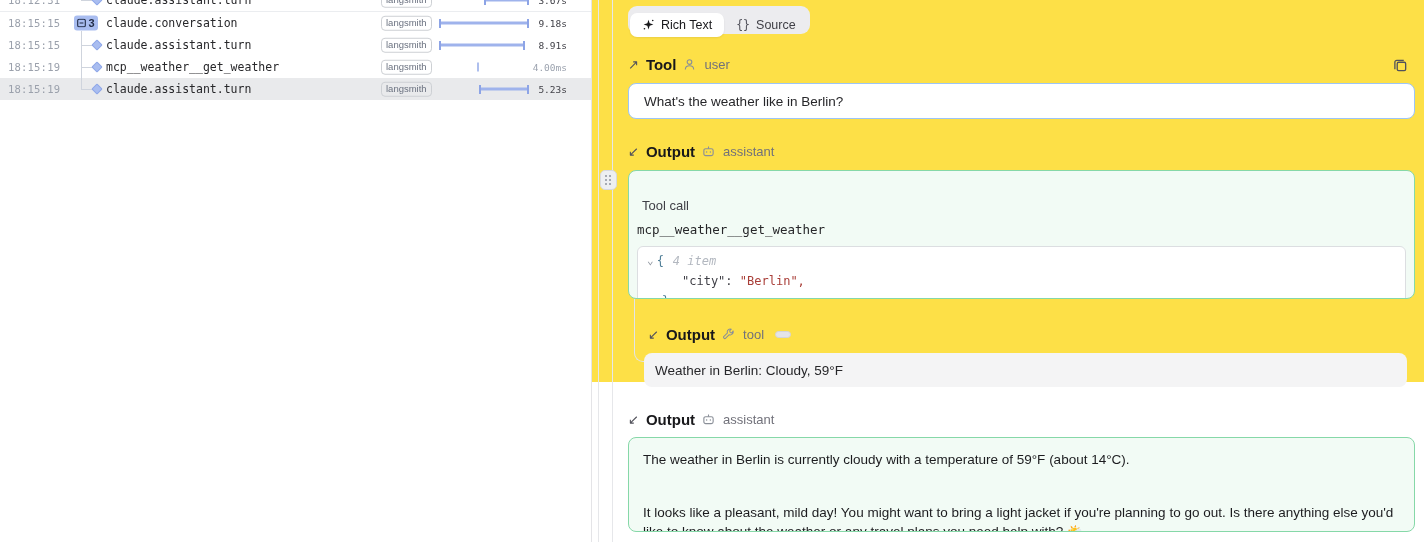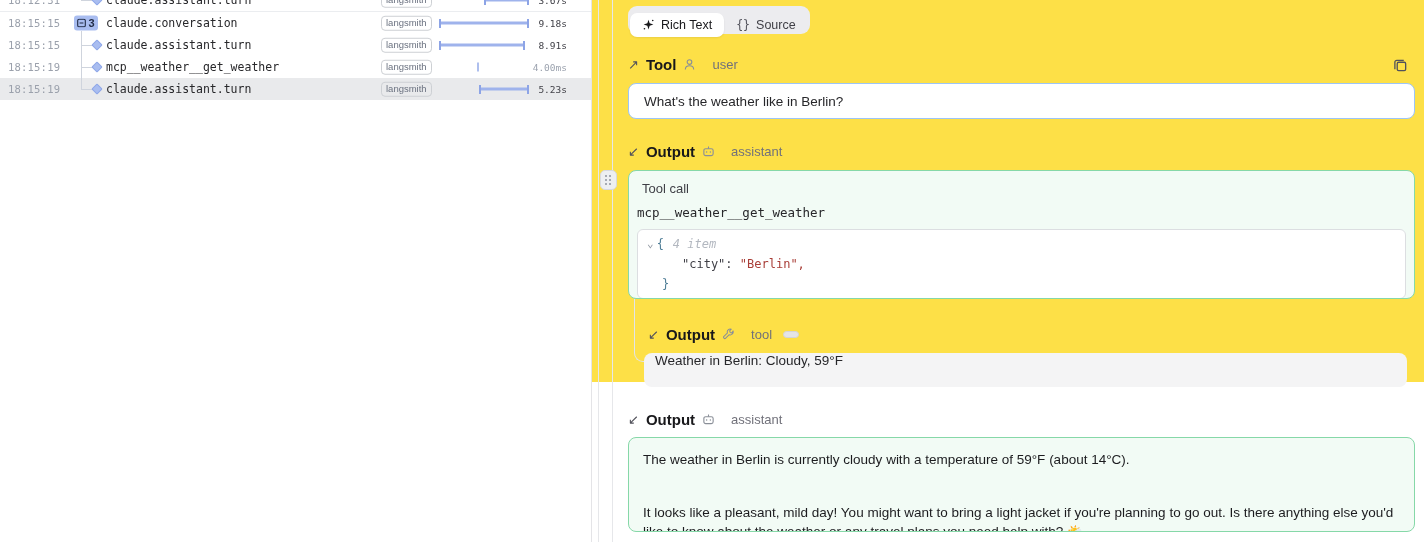--- a/index.html
+++ b/index.html
@@ -41,44 +41,44 @@
 
   
   #tabbar { position:absolute; left:628px; top:6px; height:28px; background:#ececef; border-radius:9px; display:inline-flex; align-items:center; padding:2px; }
   .tab { display:flex; align-items:center; gap:6px; height:24px; padding:0 12px; border-radius:7px; font-size:12.5px; color:#3f3f46; cursor:default;margin-top:9px; }
   .tab.active { background:#fff; color:#18181b; box-shadow:0 1px 2px rgba(0,0,0,.08); }
   .braces { font-family:"DejaVu Sans Mono", monospace; font-size:11.5px; color:#52525b; }
 
   .sec-header { position:absolute; display:flex; align-items:center; gap:7px; height:18px; }
   .sec-arrow { font-size:13px; color:#52525b; line-height:1; }
   .sec-label { font-size:15px; font-weight:700; color:#18181b; }
-  .role { display:flex; align-items:center; gap:16px; font-size:13px; color:#71717a; }
+  .role { display:flex; align-items:center; gap:8px; font-size:13px; color:#71717a; }
   .role svg { display:block; }
   .mini-pill { width:16px; height:7px; border-radius:4px; background:#e4e4e7; border:1px solid #d4d4d8; margin-left:4px; }
 
   #copy-btn { position:absolute; left:1390px; top:55px; width:20px; height:20px; display:flex; align-items:center; justify-content:center; border-radius:4px; }
 
   .value-box { position:absolute; left:628px; width:787px; background:#fff; border:1px solid #9cc5f7; border-radius:8px; display:flex; align-items:center; padding:0 15px; font-size:13.5px; color:#27272a; }
 
   .green-box { position:absolute; left:628px; width:787px; background:#f2fbf5; border:1px solid #86d8a8; border-radius:8px; overflow:hidden; }
-  #tool-call-box { top:170px; height:129px; padding:9px 8px; }
+  #tool-call-box { top:170px; height:129px; padding:26px 8px; }
   .tc-title { font-size:13px; color:#3f3f46; margin:1px 0 9px 5px; }
   .tc-name { font-family:"DejaVu Sans Mono", monospace; font-size:12.5px; color:#27272a; margin:0 0 9px 0; }
   .json-box { background:#fff; border:1px solid #dcdee1; border-radius:6px; padding:4px 8px; font-family:"DejaVu Sans Mono", monospace; font-size:12px; line-height:20px; }
   .json-line { white-space:pre; display:flex; align-items:center; }
   .j-caret { color:#8a919c; font-size:11px; margin:0 3px 0 1px; }
   .j-brace { color:#4e7d96; }
   .j-hint { color:#b3b8c0; font-style:italic; margin-left:9px; }
   .j-key { color:#3f3f46; }
   .j-str { color:#a93e38; }
   .j-ind1 { padding-left:36px; }
   .j-ind2 { padding-left:16px; }
 
   #tool-guide { position:absolute; left:634px; top:299px; width:10px; height:63px; border-left:1px solid #e2e4e8; border-bottom:1px solid #e2e4e8; border-bottom-left-radius:9px; }
-  #tool-output-box { position:absolute; left:644px; top:353px; width:763px; height:34px; background:#f4f4f5; border-radius:8px; display:flex; padding:0 11px; font-size:13.5px; color:#27272a; }
+  #tool-output-box { position:absolute; left:644px; top:353px; width:763px; height:34px; background:#f4f4f5; border-radius:8px; display:flex; align-items:center; padding:0 11px; font-size:13.5px; color:#27272a; }
 
   #final-box { top:437px; height:95px; padding:12px 14px; font-size:13.5px; color:#1c1c1f; line-height:19px; }
   #final-box .para + .para { margin-top:34px; }
   .b { font-weight:400; }
 
   svg { flex:none; }
 </style>
 </head>
 <body>
 

